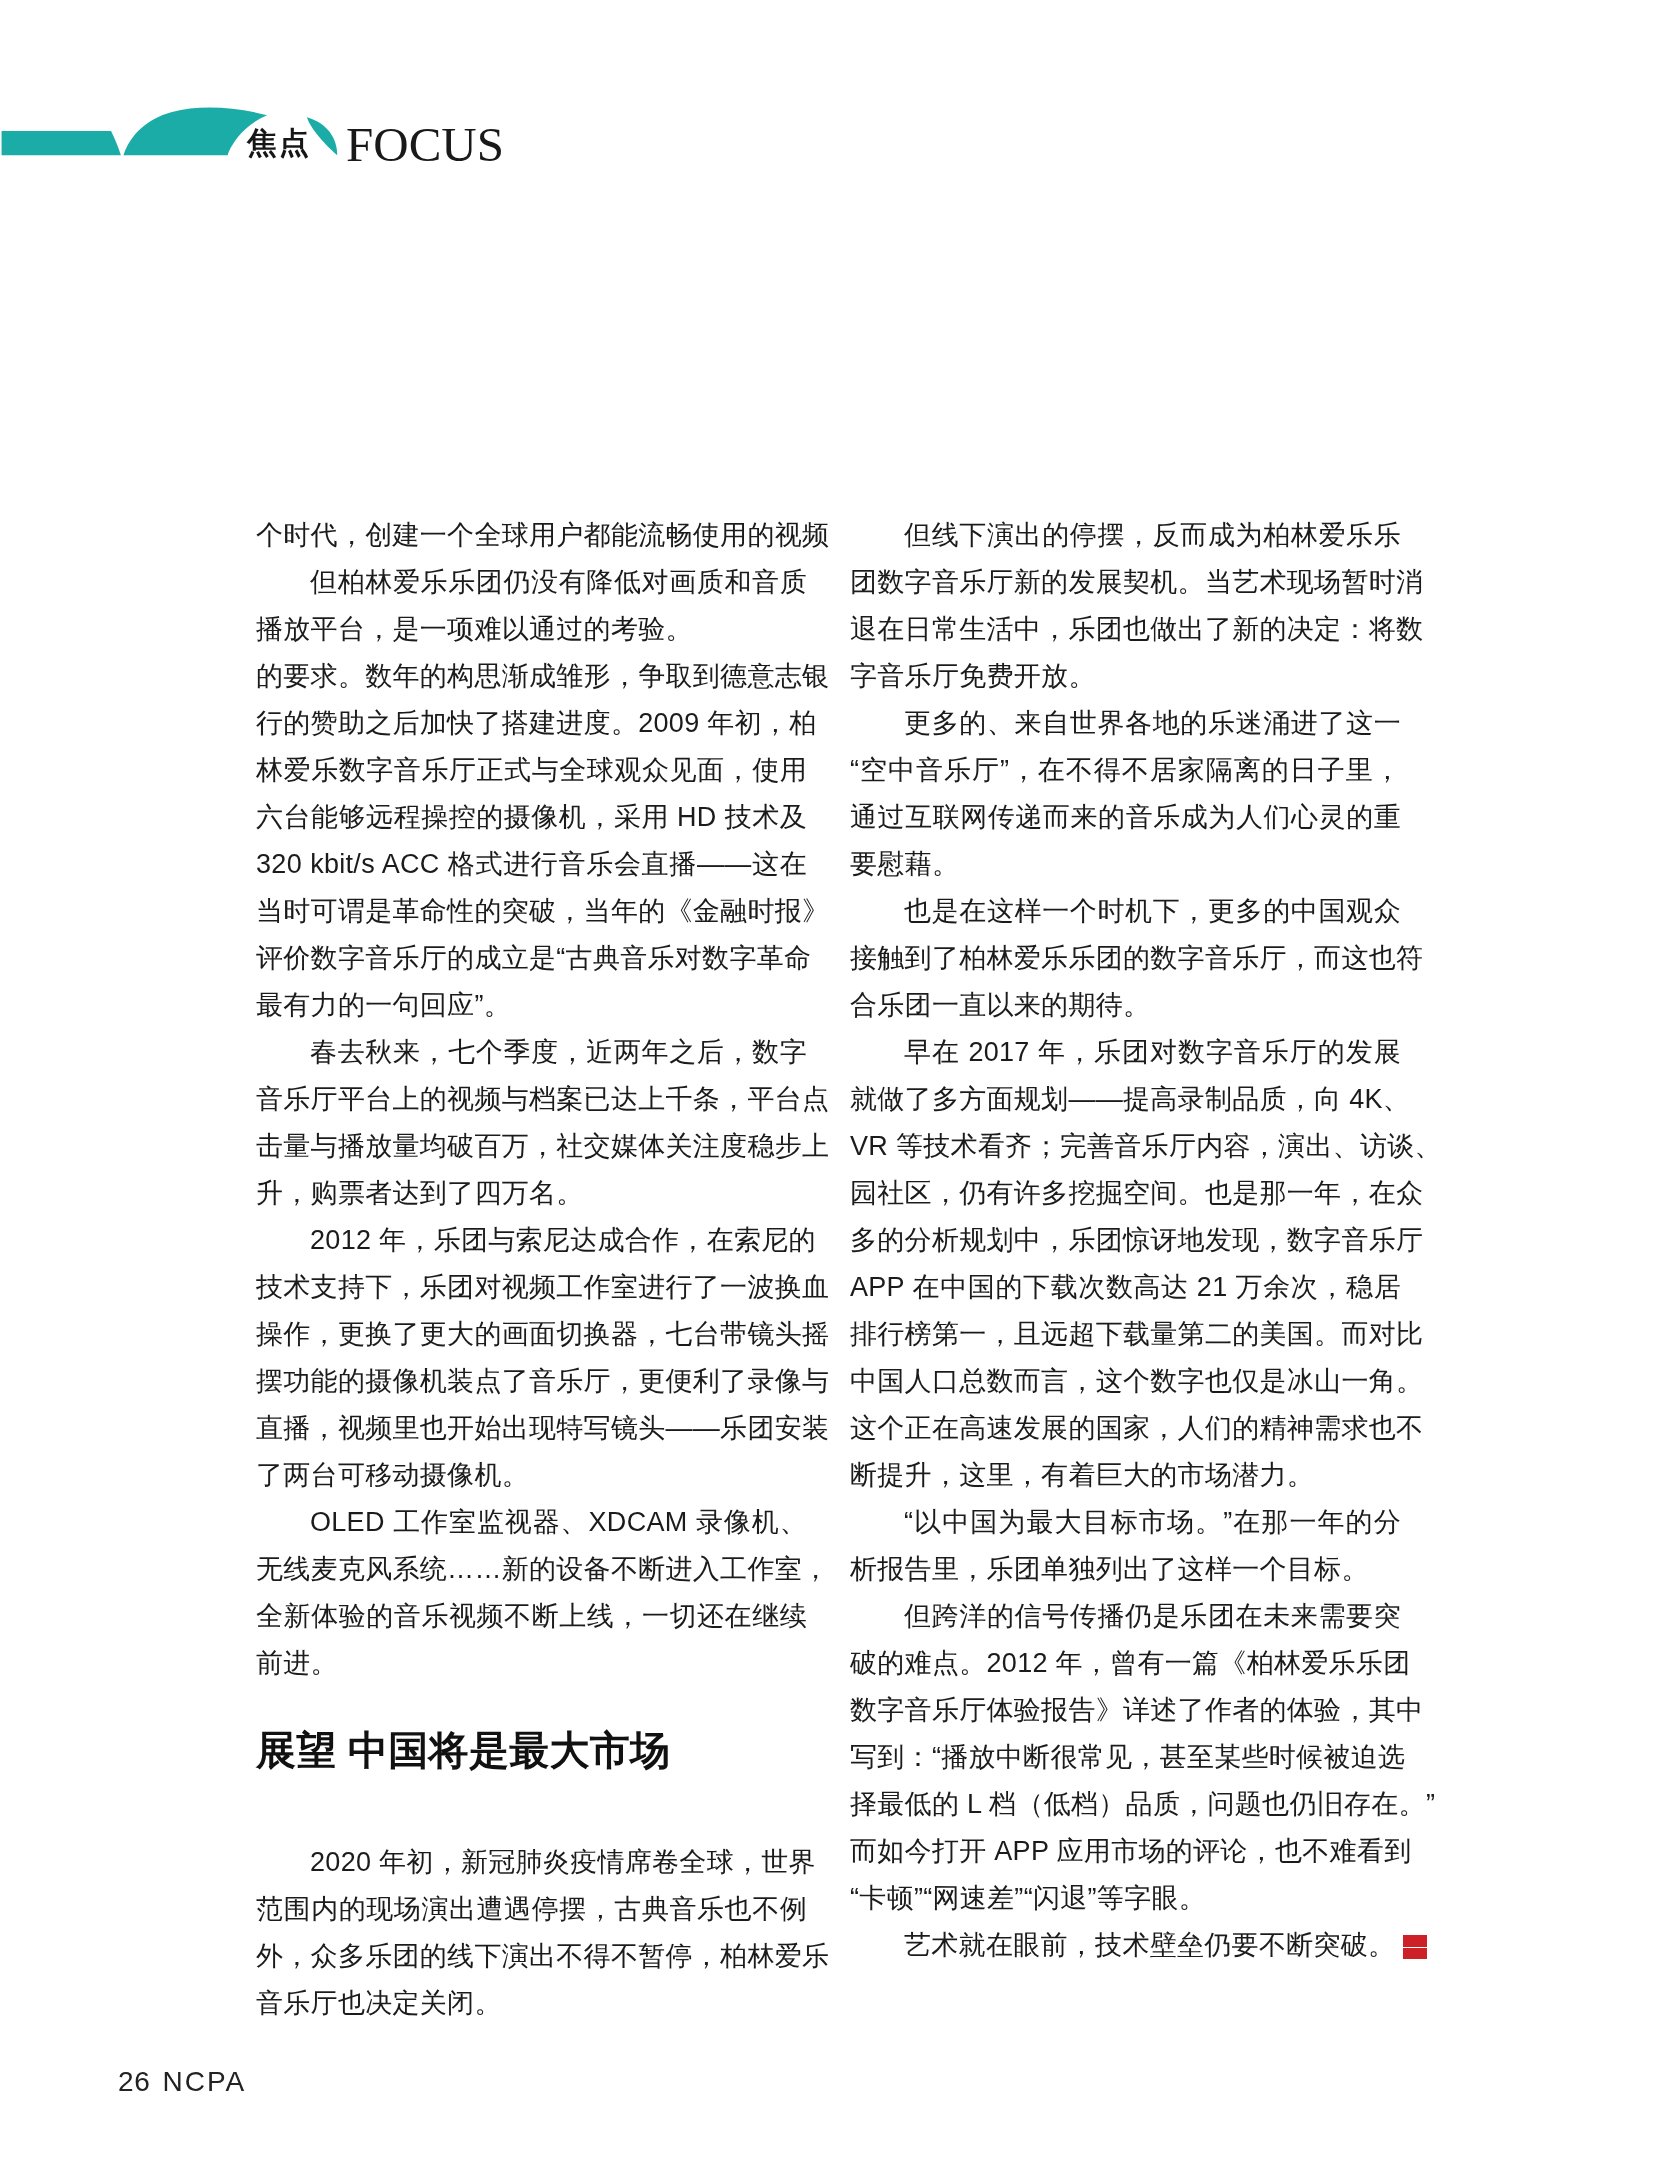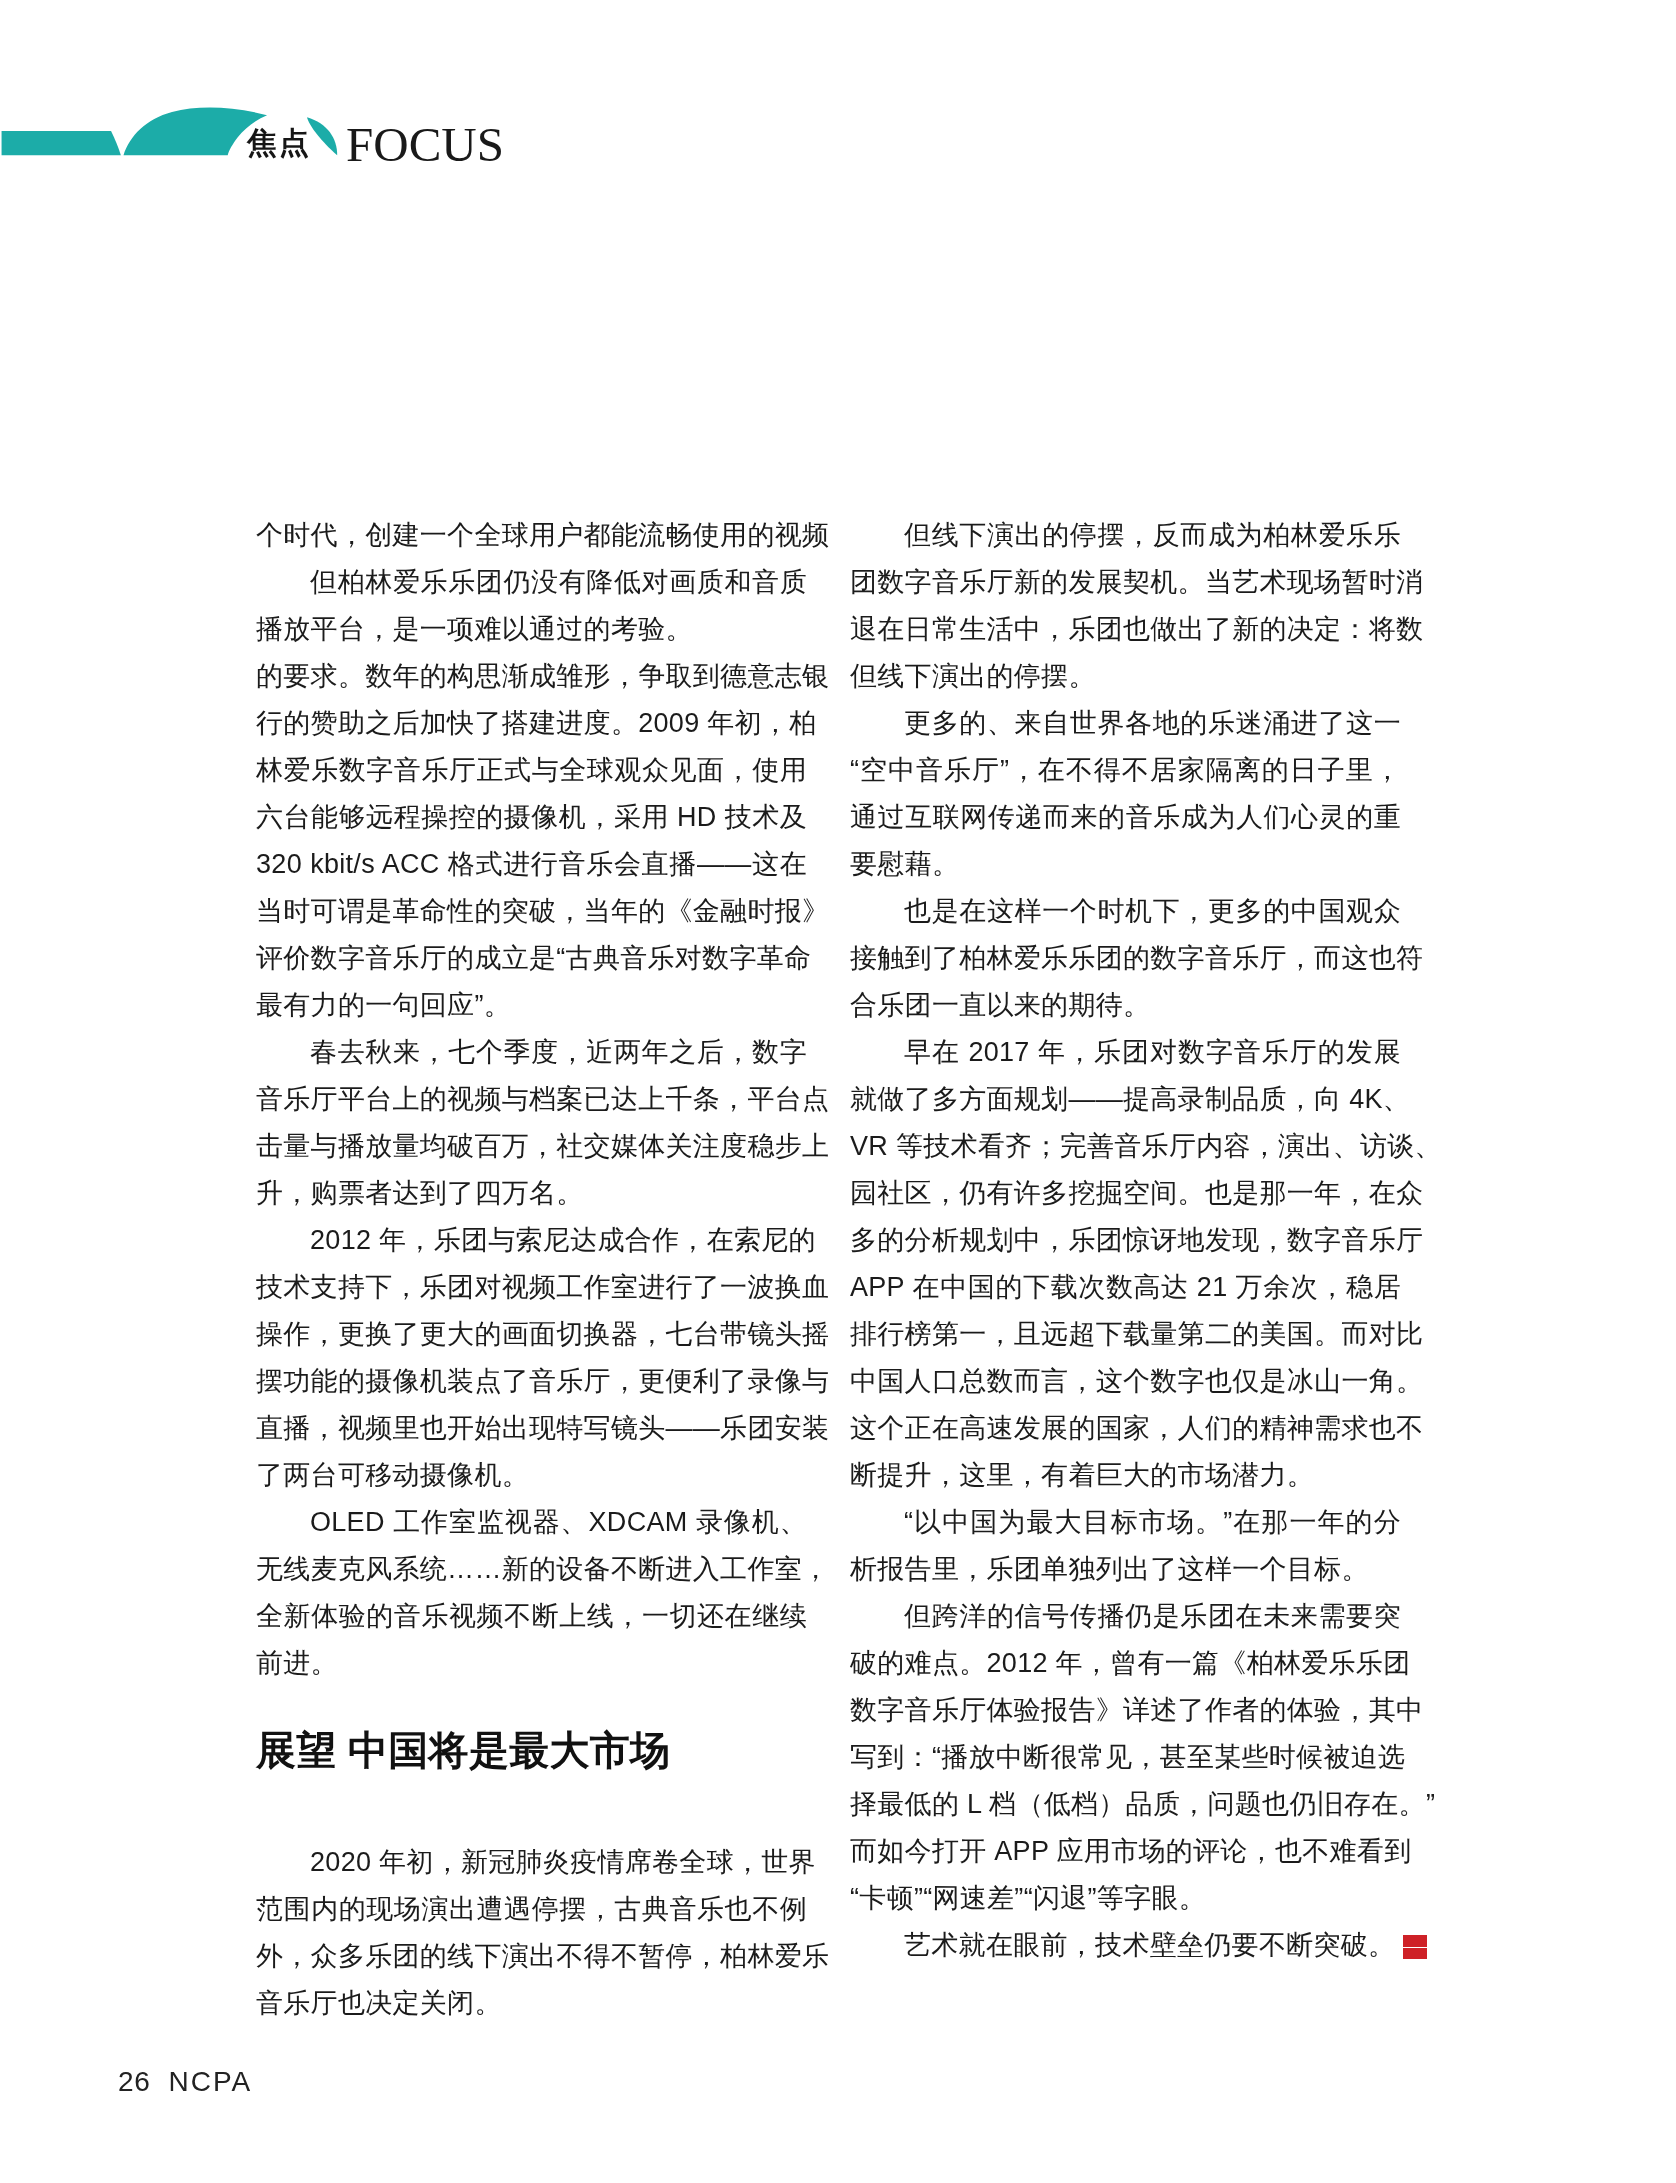--- a/index.html
+++ b/index.html
@@ -33,21 +33,21 @@
   }
   
   .ncpa-logo{
     display:inline-block;vertical-align:-2.6px;margin-left:8px;background:#CE2127;
     color:#ffffff;width:24px;text-align:center;font-size:10.6px;font-weight:700;
     line-height:10px;padding:1.3px 0 1.3px;letter-spacing:0.3px;
   }
   .ncpa-logo div + div{border-top:1.3px solid #ffffff;}
   
   .footer{position:absolute;left:118px;top:2066px;font-size:28px;color:#222;letter-spacing:0.7px;}
-  .footer .brand{margin-left:18px;letter-spacing:2px;}
+  .footer .brand{margin-left:12px;letter-spacing:2px;}
 </style>
 </head>
 <body>
 
 <div>
   <svg class="header-graphic" viewBox="0 0 700 90" width="462" height="59" xmlns="http://www.w3.org/2000/svg">
 
     <path fill="#1CACA8" d="M0,38 L167,38 C173,50 178,62 182,75 L0,75 Z"></path>
 
     <path fill="#1CACA8" d="M186,75 C196,45 220,20 260,9 C300,-1 350,0 405,14 C390,20 372,33 360,48 C352,59 347,67 345,75 Z"></path>
@@ -87,21 +87,21 @@
     <div class="section-heading">展望 中国将是最大市场</div>
     <div class="line indent"><span>2020 年初，新冠肺炎疫情席卷全球，世界</span></div>
     <div class="line"><span>范围内的现场演出遭遇停摆，古典音乐也不例</span></div>
     <div class="line"><span>外，众多乐团的线下演出不得不暂停，柏林爱乐</span></div>
     <div class="line pend"><span>音乐厅也决定关闭。</span></div>
   </div>
 <div id="col-right" class="column">
     <div class="line indent"><span>但线下演出的停摆，反而成为柏林爱乐乐</span></div>
     <div class="line"><span>团数字音乐厅新的发展契机。当艺术现场暂时消</span></div>
     <div class="line"><span>退在日常生活中，乐团也做出了新的决定：将数</span></div>
-    <div class="line pend"><span>但线下演出的停摆。</span></div>
+    <div class="line pend"><span>字音乐厅免费开放。</span></div>
     <div class="line indent"><span>更多的、来自世界各地的乐迷涌进了这一</span></div>
     <div class="line"><span>“空中音乐厅”，在不得不居家隔离的日子里，</span></div>
     <div class="line"><span>通过互联网传递而来的音乐成为人们心灵的重</span></div>
     <div class="line pend"><span>要慰藉。</span></div>
     <div class="line indent"><span>也是在这样一个时机下，更多的中国观众</span></div>
     <div class="line"><span>接触到了柏林爱乐乐团的数字音乐厅，而这也符</span></div>
     <div class="line pend"><span>合乐团一直以来的期待。</span></div>
     <div class="line indent"><span>早在 2017 年，乐团对数字音乐厅的发展</span></div>
     <div class="line"><span>就做了多方面规划——提高录制品质，向 4K、</span></div>
     <div class="line"><span>VR 等技术看齐；完善音乐厅内容，演出、访谈、</span></div>

